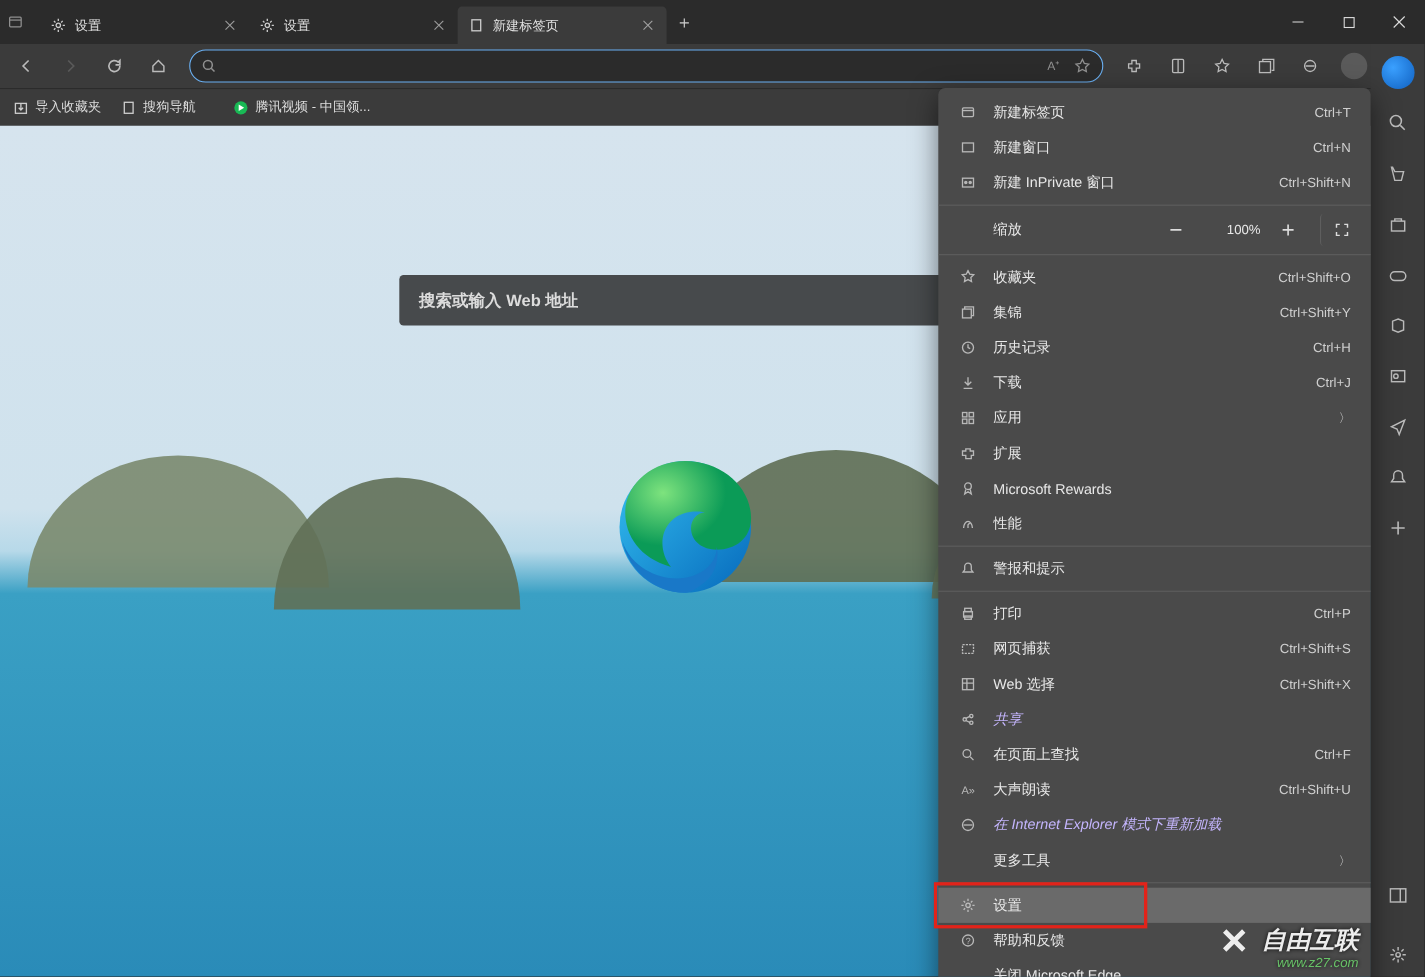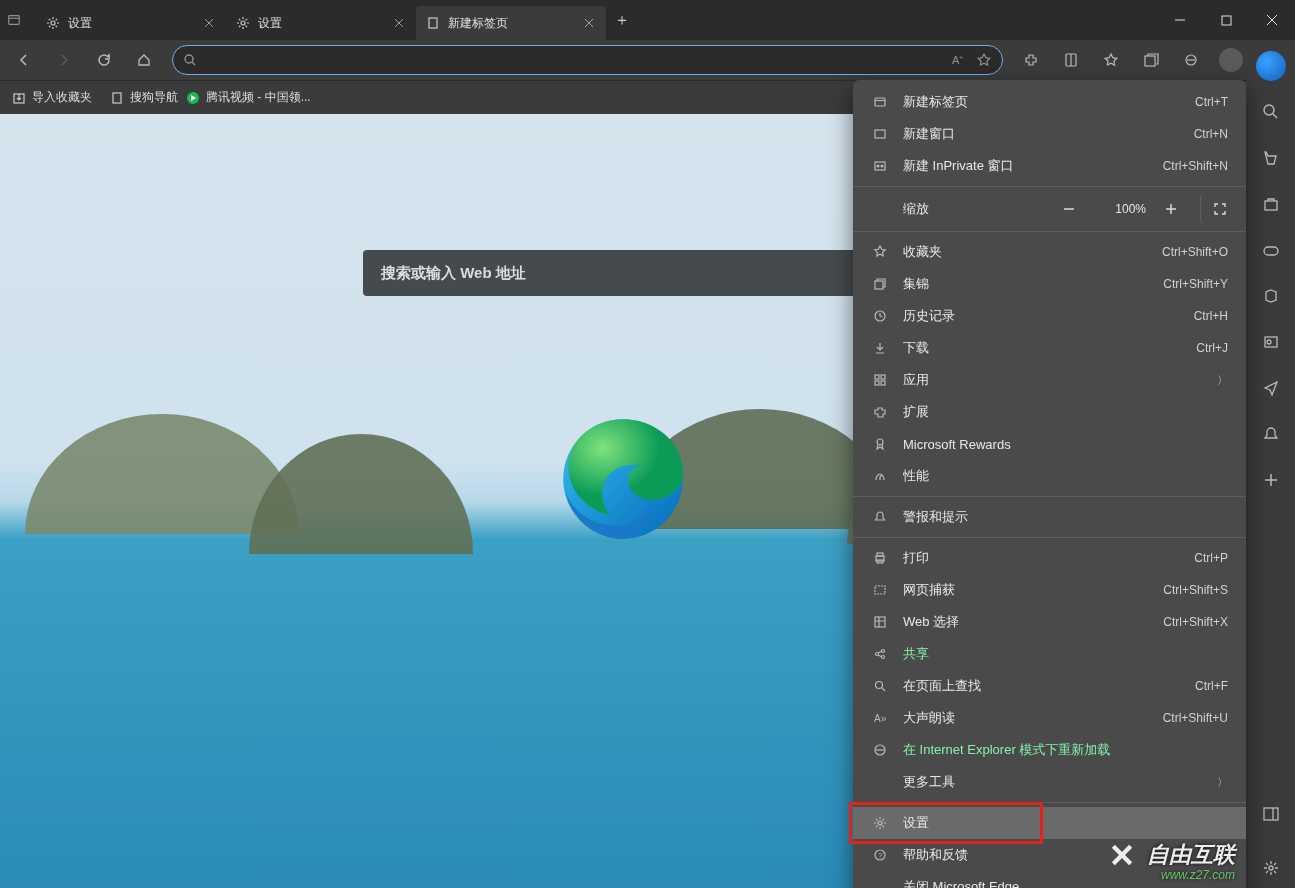--- a/index.html
+++ b/index.html
@@ -42,21 +42,21 @@
 
 
 .sidebar { position:absolute; top:40px; right:0; width:49px; height:848px; background:#3b3b3b; display:flex; flex-direction:column; align-items:center; padding-top:6px; gap:6px; }
 .sidebar .sbtn { width:40px; height:40px; display:flex; align-items:center; justify-content:center; border-radius:4px; }
 .sidebar .bing { width:30px; height:30px; border-radius:50%; background:radial-gradient(circle at 35% 35%, #3aa0ff, #1060c0); }
 .sidebar .bottom { margin-top:auto; margin-bottom:8px; }
 
 
 .menu { position:absolute; top:80px; right:49px; width:393px; background:#4a4a4a; border-radius:6px; box-shadow:0 8px 24px rgba(0,0,0,.5); padding:6px 0; font-size:13px; }
 .mrow { height:32px; display:flex; align-items:center; padding:0 18px; gap:14px; color:#e8e8e8; cursor:pointer; }
-.mrow.disabled { color:#86efac; }
+.mrow.disabled { color:#c4b5fd;font-style:italic; }
 .mrow .micon { width:18px; display:flex; justify-content:center; opacity:.85; }
 .mrow .mlabel { flex:1; white-space:nowrap; overflow:hidden; text-overflow:ellipsis; }
 .mrow .mshort { font-size:12px; color:#d0d0d0; }
 .mrow .chev { font-size:11px; color:#d0d0d0; }
 .msep { height:1px; background:#5e5e5e; margin:4px 0; }
 .zoomrow { height:36px; display:flex; align-items:center; padding:0 8px 0 50px; gap:6px; }
 .zoomrow .zlbl { flex:1; }
 .zbtn { width:38px; height:30px; display:flex; align-items:center; justify-content:center; border-radius:4px; }
 .zval { width:52px; text-align:right; font-size:12px; }
 .highlight { position:absolute; border:3px solid #e2231a; pointer-events:none; }
@@ -224,21 +224,21 @@
 </div>
 
 <div class="bmbar">
   <div class="bmitem">
     <svg width="14" height="14" fill="none" stroke="#ccc" stroke-width="1.2">
         <rect x="2" y="3" width="10" height="9"></rect>
         <path d="M7 3v6m-2-2 2 2 2-2"></path>
       </svg>
     <span>导入收藏夹</span>
   </div>
-  <div id="bookmarks" style="display:flex;gap:8px;">
+  <div id="bookmarks" style="display:flex;gap:34px;">
       <div class="bmitem">
         <span>
           <svg width="14" height="14" fill="none" stroke="#ccc" stroke-width="1.2">
             <rect x="3" y="2" width="8" height="10"></rect>
           </svg>
         </span>
         <span>搜狗导航</span>
       </div>
       <div class="bmitem">
         <span>

